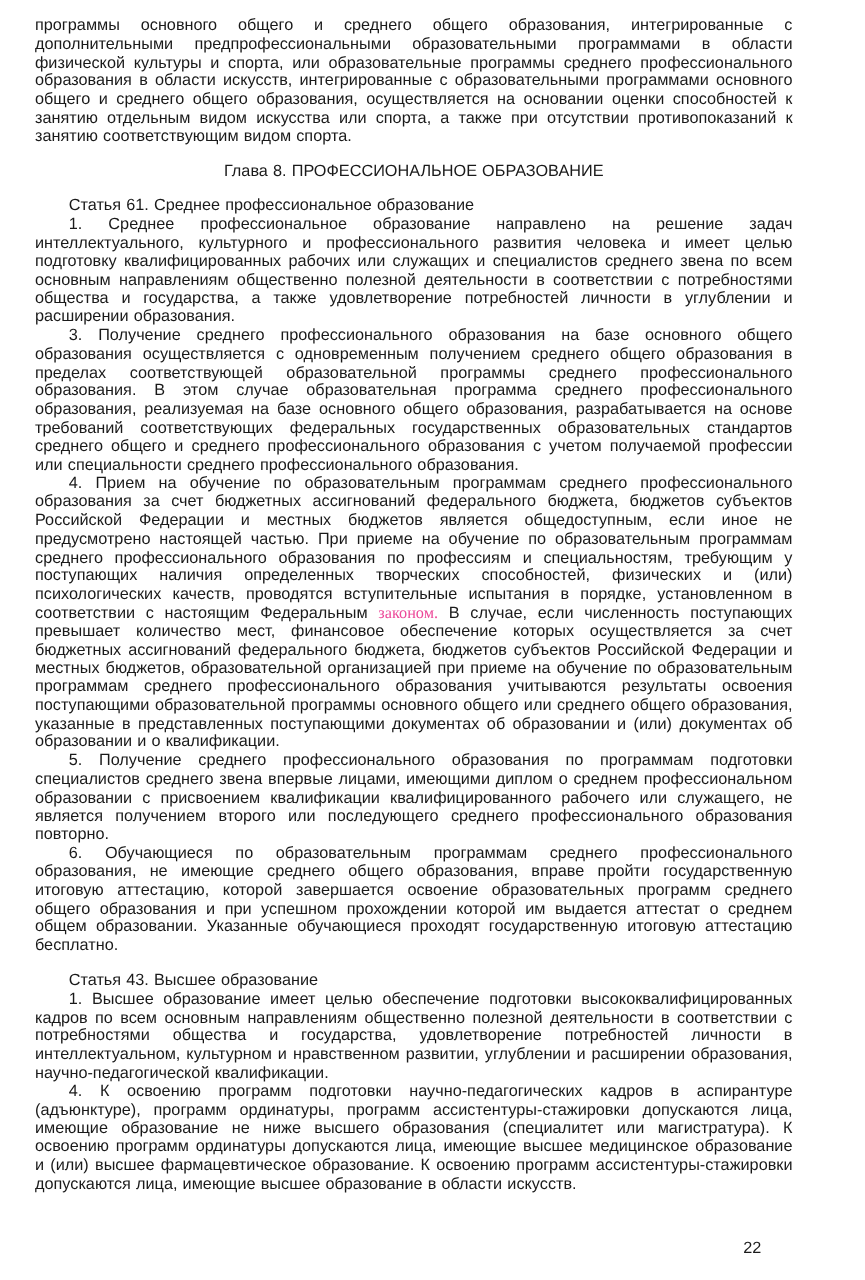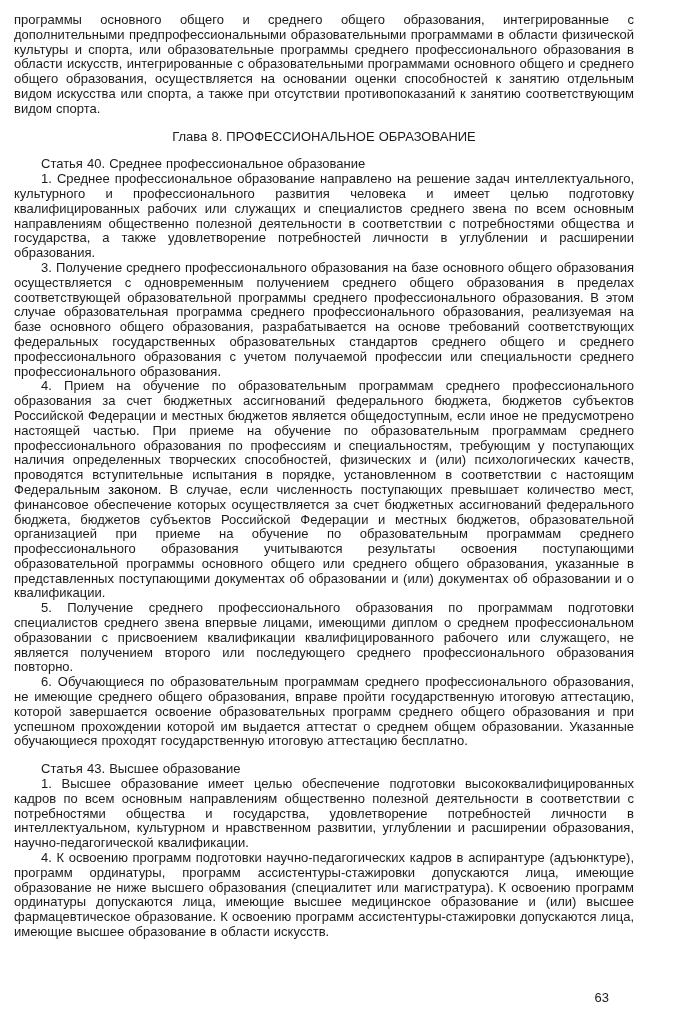--- a/index.html
+++ b/index.html
@@ -15,63 +15,64 @@
     font-size: 13px;
     line-height: 14.8px;
     color: #1a1a1a;
     overflow: hidden;
   }
   .page {
     position: relative;
     box-sizing: border-box;
     width: 643px;
     height: 1024px;
-    padding: 13px 9px 0 14px;
+    padding: 13px 9px 0 28px;
   }
   p {
     margin: 0;
     text-align: justify;
     word-spacing: 0.5px;
   }
   .indent { text-indent: 27px; }
   .chapter-heading {
     text-align: center;
     font-weight: normal;
     margin-top: 13px;
   }
   .article-title {
     text-align: left;
     text-indent: 27px;
     margin-top: 13px;
   }
   .after-title { }
   .amendment { text-align: left; }
   a.doc-link {
-    color: #000000;
+    color: #ec4899;
     text-decoration: none;
     cursor: pointer;
+    font-family: Liberation Serif, serif;
   }
   .page-number {
     position: absolute;
     top: 991px;
     right: 34px;
     font-size: 13px;
     color: #1a1a1a;
   }
 </style>
 </head>
 <body>
 
 <div class="page">
 
   <p class="para">программы основного общего и среднего общего образования, интегрированные с дополнительными предпрофессиональными образовательными программами в области физической культуры и спорта, или образовательные программы среднего профессионального образования в области искусств, интегрированные с образовательными программами основного общего и среднего общего образования, осуществляется на основании оценки способностей к занятию отдельным видом искусства или спорта, а также при отсутствии противопоказаний к занятию соответствующим видом спорта.</p>
 
   <p class="chapter-heading">Глава 8. ПРОФЕССИОНАЛЬНОЕ ОБРАЗОВАНИЕ</p>
 
-  <p class="article-title">Статья 40. Среднее профессиональное образование</p>
+  <p class="article-title">Статья 61. Среднее профессиональное образование</p>
 
   <p class="indent after-title">1. Среднее профессиональное образование направлено на решение задач интеллектуального, культурного и профессионального развития человека и имеет целью подготовку квалифицированных рабочих или служащих и специалистов среднего звена по всем основным направлениям общественно полезной деятельности в соответствии с потребностями общества и государства, а также удовлетворение потребностей личности в углублении и расширении образования.</p>
 
 
   <p class="indent">3. Получение среднего профессионального образования на базе основного общего образования осуществляется с одновременным получением среднего общего образования в пределах соответствующей образовательной программы среднего профессионального образования. В этом случае образовательная программа среднего профессионального образования, реализуемая на базе основного общего образования, разрабатывается на основе требований соответствующих федеральных государственных образовательных стандартов среднего общего и среднего профессионального образования с учетом получаемой профессии или специальности среднего профессионального образования.</p>
 
   <p class="indent"><span>4. Прием на обучение по образовательным программам среднего профессионального образования за счет бюджетных ассигнований федерального бюджета, бюджетов субъектов Российской Федерации и местных бюджетов является общедоступным, если иное не предусмотрено настоящей частью. При приеме на обучение по образовательным программам среднего профессионального образования по профессиям и специальностям, требующим у поступающих наличия определенных творческих способностей, физических и (или) психологических качеств, проводятся вступительные испытания в порядке, установленном в соответствии с настоящим Федеральным </span><a class="doc-link">законом.</a><span> В случае, если численность поступающих превышает количество мест, финансовое обеспечение которых осуществляется за счет бюджетных ассигнований федерального бюджета, бюджетов субъектов Российской Федерации и местных бюджетов, образовательной организацией при приеме на обучение по образовательным программам среднего профессионального образования учитываются результаты освоения поступающими образовательной программы основного общего или среднего общего образования, указанные в представленных поступающими документах об образовании и (или) документах об образовании и о квалификации.</span></p>
 
 
   <p class="indent">5. Получение среднего профессионального образования по программам подготовки специалистов среднего звена впервые лицами, имеющими диплом о среднем профессиональном образовании с присвоением квалификации квалифицированного рабочего или служащего, не является получением второго или последующего среднего профессионального образования повторно.</p>
@@ -79,15 +80,15 @@
   <p class="indent">6. Обучающиеся по образовательным программам среднего профессионального образования, не имеющие среднего общего образования, вправе пройти государственную итоговую аттестацию, которой завершается освоение образовательных программ среднего общего образования и при успешном прохождении которой им выдается аттестат о среднем общем образовании. Указанные обучающиеся проходят государственную итоговую аттестацию бесплатно.</p>
 
   <p class="article-title">Статья 43. Высшее образование</p>
 
   <p class="indent after-title">1. Высшее образование имеет целью обеспечение подготовки высококвалифицированных кадров по всем основным направлениям общественно полезной деятельности в соответствии с потребностями общества и государства, удовлетворение потребностей личности в интеллектуальном, культурном и нравственном развитии, углублении и расширении образования, научно-педагогической квалификации.</p>
 
 
 
   <p class="indent">4. К освоению программ подготовки научно-педагогических кадров в аспирантуре (адъюнктуре), программ ординатуры, программ ассистентуры-стажировки допускаются лица, имеющие образование не ниже высшего образования (специалитет или магистратура). К освоению программ ординатуры допускаются лица, имеющие высшее медицинское образование и (или) высшее фармацевтическое образование. К освоению программ ассистентуры-стажировки допускаются лица, имеющие высшее образование в области искусств.</p>
 
-  <div class="page-number">63</div>
+  <div class="page-number">22</div>
 
 </div>
 
 </body></html>

